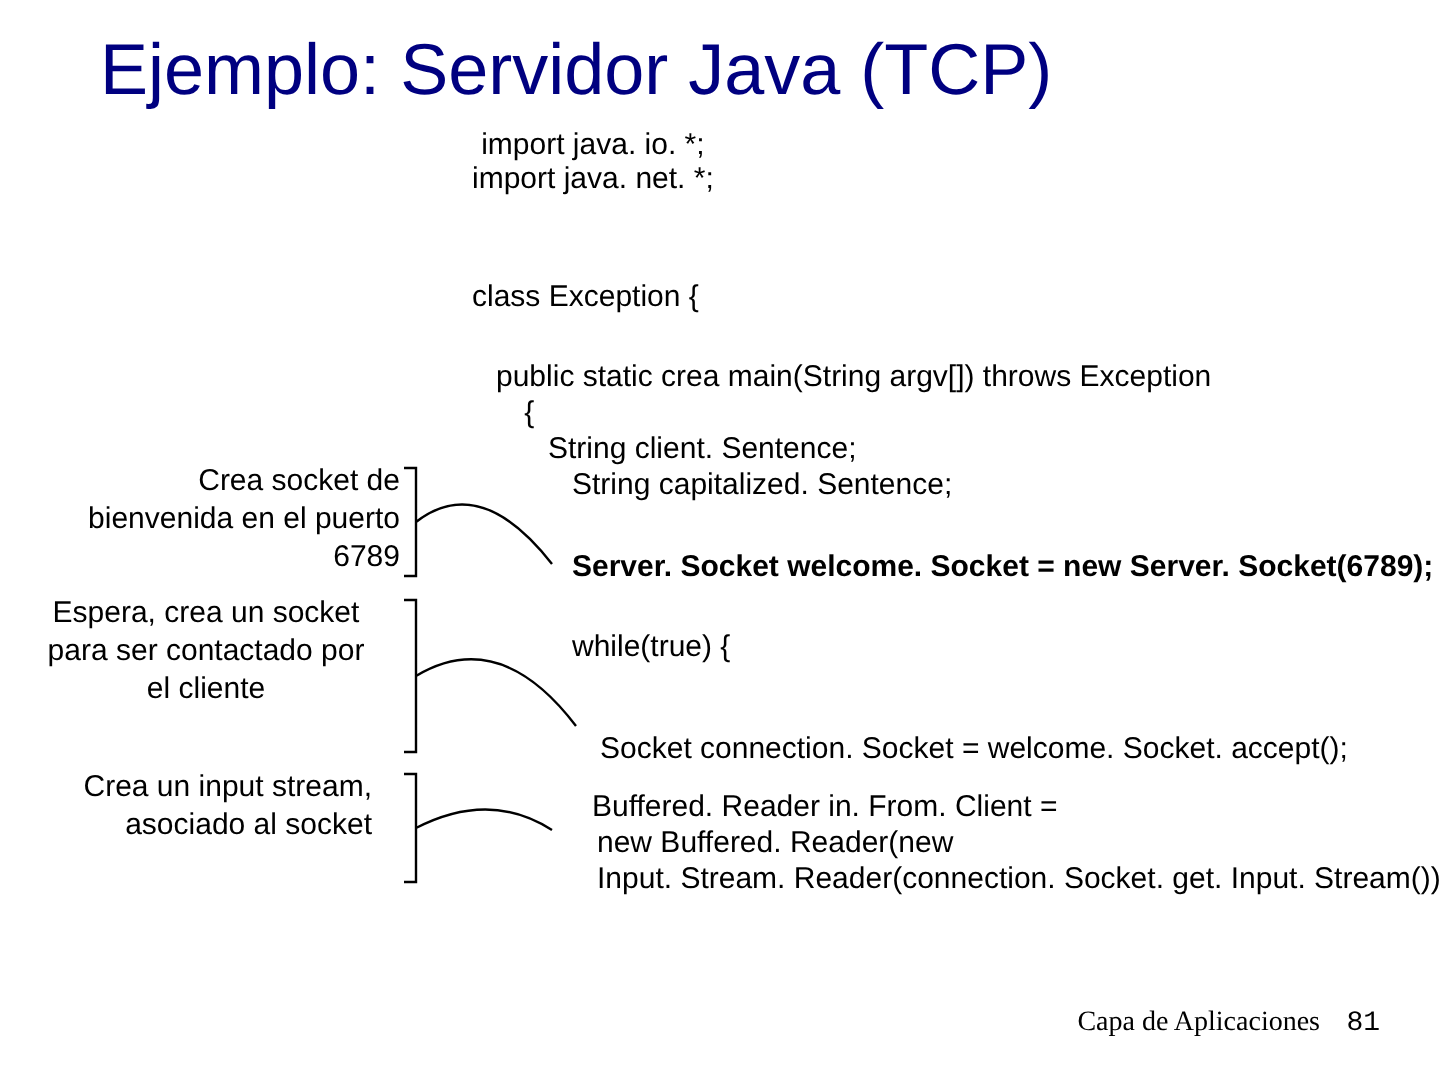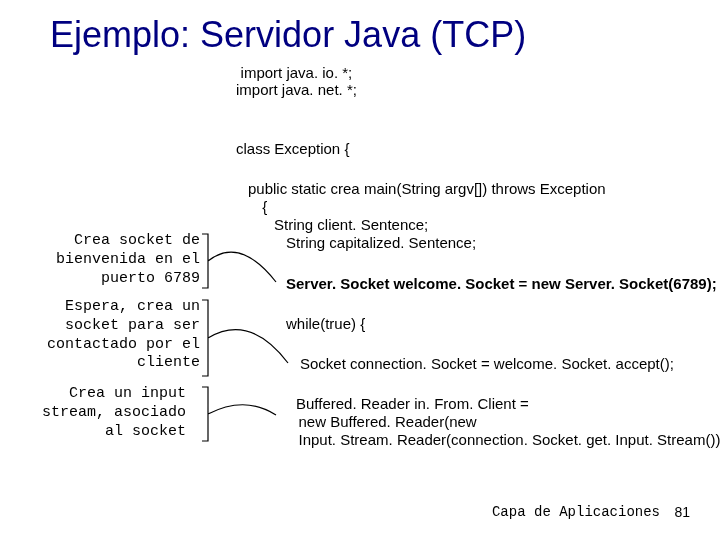--- a/index.html
+++ b/index.html
@@ -21,37 +21,37 @@
     left: 50px;
   }
   .code {
     font-family: Arial, Helvetica, sans-serif;
     font-size: 15px;
     color: #000;
     position: absolute;
     white-space: pre;
   }
   .ann {
-    font-family: Liberation Mono, monospace;
+    font-family: Liberation Sans, sans-serif;
     font-size: 15px;
     color: #000;
     text-align: right;
     position: absolute;
     line-height: 1.25;
   }
   .footer-label {
-    font-family: Liberation Mono, monospace;
+    font-family: Liberation Serif, serif;
     font-size: 14px;
     color: #000;
     position: absolute;
     bottom: 20px;
     right: 60px;
   }
   .footer-num {
-    font-family: Liberation Sans, sans-serif;
+    font-family: Liberation Mono, monospace;
     font-size: 14px;
     color: #000;
     position: absolute;
     bottom: 20px;
     right: 30px;
   }
   svg.br {
     position: absolute;
     stroke: #000;
     fill: none;
@@ -64,29 +64,29 @@
 
 <div class="code" style="top:64px; left:236px;text-align:center;">import java. io. *;
 import java. net. *;</div>
 <div class="code" style="top:140px; left:236px;">class Exception {</div>
 <div class="code" style="top:180px; left:248px;">public static crea main(String argv[]) throws Exception</div>
 <div class="code" style="top:198px; left:258px;"> {</div>
 <div class="code" style="top:216px; left:274px;">String client. Sentence;</div>
 <div class="code" style="top:234px; left:286px;">String capitalized. Sentence;</div>
 <div class="code" style="top:275px; left:286px;font-weight:bold;">Server. Socket welcome. Socket = new Server. Socket(6789);</div>
 <div class="code" style="top:315px; left:286px;">while(true) {</div>
-<div class="code" style="top:355px; left:300px;">Socket connection. Socket = welcome. Socket. accept();</div>
+<div class="code" style="top:366px; left:300px;">Socket connection. Socket = welcome. Socket. accept();</div>
 <div class="code" style="top:395px; left:286px;margin-left:10px;">Buffered. Reader in. From. Client =</div>
 <div class="code" style="top:413px; left:286px;">   new Buffered. Reader(new</div>
 <div class="code" style="top:431px; left:286px;">   Input. Stream. Reader(connection. Socket. get. Input. Stream()));</div>
 
 <div class="ann" style="top:232px; left:30px; width:170px;">Crea
 socket de bienvenida
 en el puerto 6789</div>
-<div class="ann" style="top:298px; left:30px; width:170px;">Espera,
+<div class="ann" style="top:298px; left:18px; width:170px;text-align:center;">Espera,
 crea un socket
 para ser contactado
 por el cliente</div>
 <div class="ann" style="top:385px; left:16px; width:170px;">Crea un input
 stream, asociado
 al socket</div>
 
 <svg class="br" style="top:232px; left:200px;" width="80" height="60">
   <path d="M2 2 H8 V56 H2 M8 29 Q40 4 76 50" stroke-width="1.2"></path>
 </svg>

